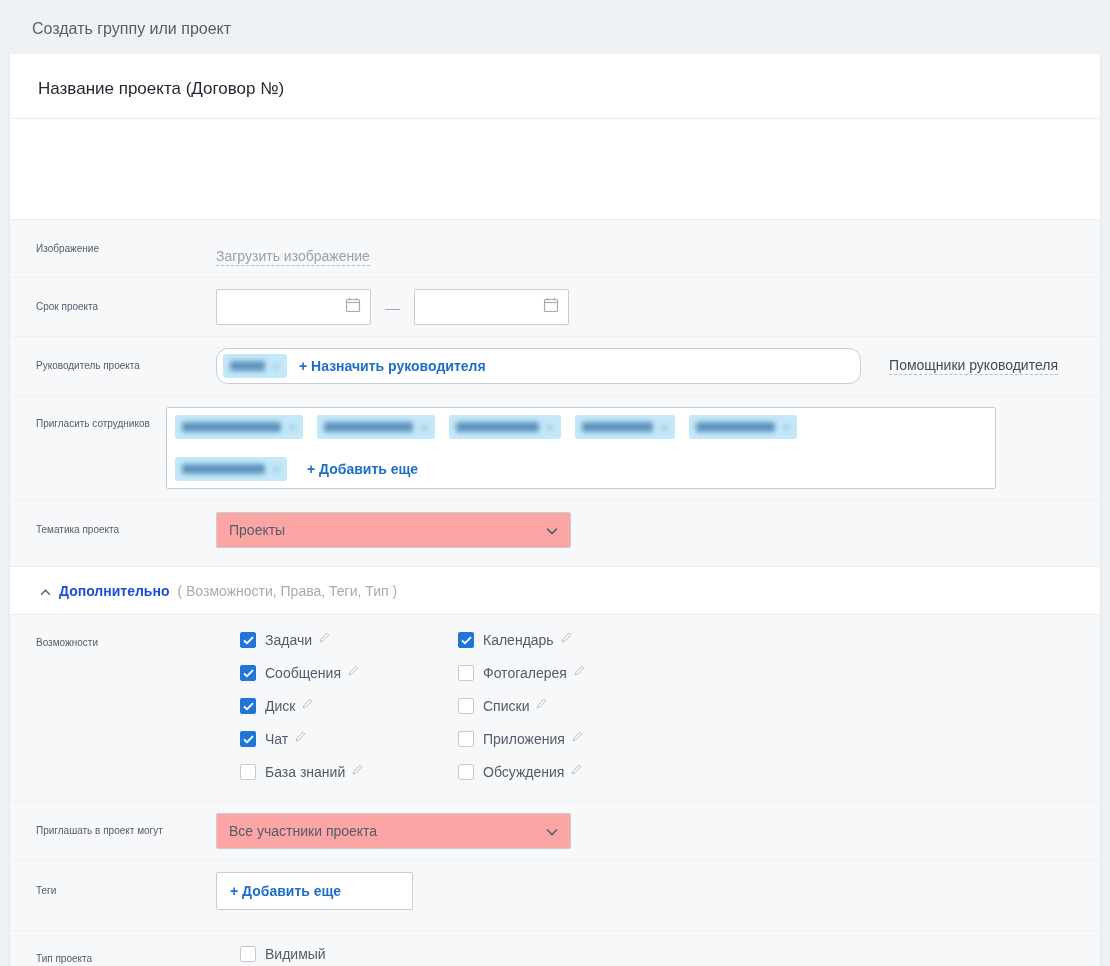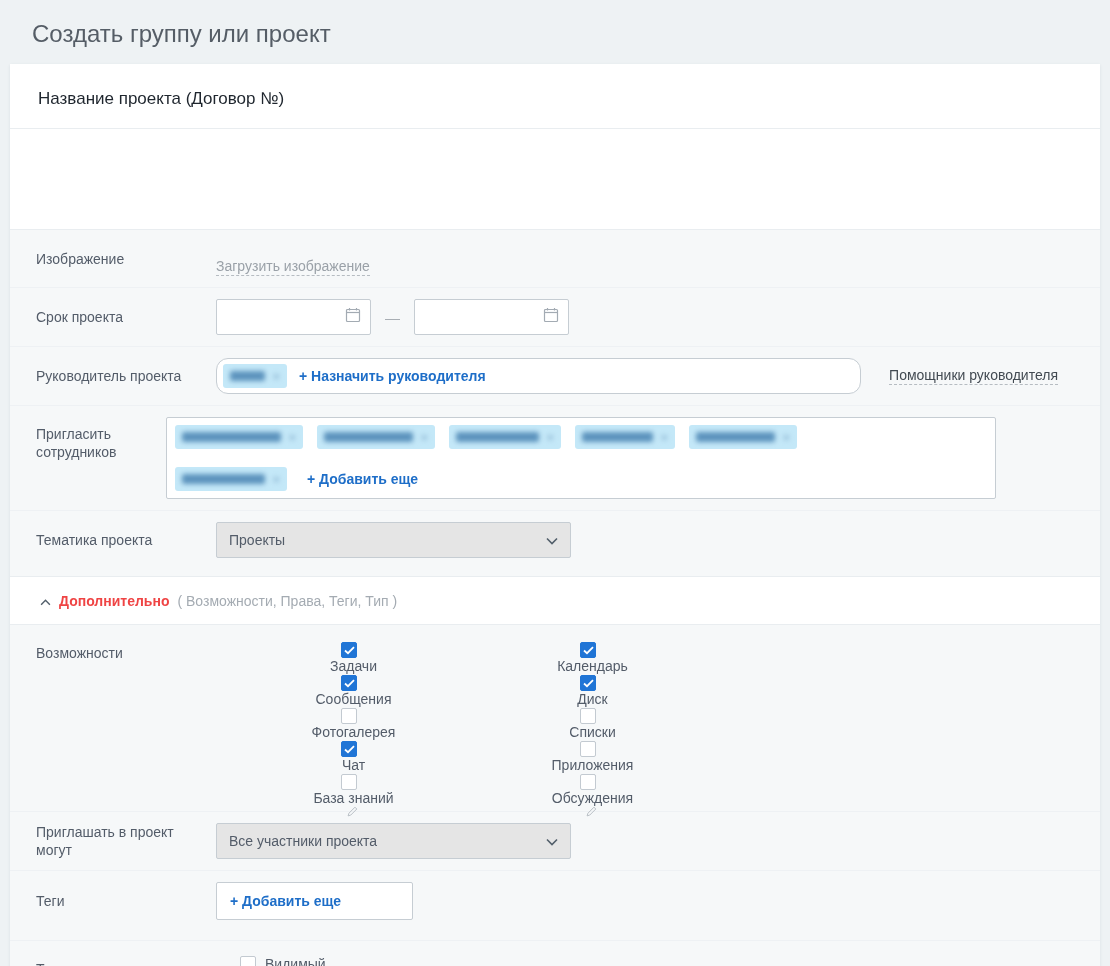--- a/index.html
+++ b/index.html
@@ -5,21 +5,21 @@
   * { box-sizing: border-box; }
   html,body { margin:0; padding:0; }
   body {
     width:1110px; height:966px; overflow:hidden;
     background:#eef2f4;
     font-family:"Liberation Sans", sans-serif;
     color:#535c69;
   }
   .page-header {
     padding:20px 32px 16px 32px;
-    font-size:24px; font-weight:400; color:#555d66;
+    font-size:16px; font-weight:400; color:#555d66;
   }
   .card {
     margin:0 10px; background:#fff;
     box-shadow:0 1px 3px rgba(50,70,90,.10);
     min-height:920px;
   }
   
   .name-row { padding:24px 26px 18px 26px; border-bottom:1px solid #e9edf0; }
   .name-input {
     width:100%; border:none; outline:none;
@@ -33,21 +33,21 @@
   .panel { background:#f6f8f9; border-top:1px solid #e9edf0; border-bottom:1px solid #e9edf0; }
 
   .form-row {
     display:flex; align-items:center;
     padding:11px 26px; border-bottom:1px solid #eef1f4;
     min-height:56px;
   }
   .form-row:last-child { border-bottom:none; }
   .form-row.top { align-items:flex-start; }
   .row-label {
-    flex:none; width:180px; font-size:14px; color:#535c69;
+    flex:none; width:180px; font-size:10px; color:#535c69;
     padding-right:10px; line-height:18px;
   }
   .form-row.top .row-label { padding-top:8px; }
   .narrow-label { max-width:130px; }
 
   .dashed-link { cursor:pointer; border-bottom:1px dashed #b6bcc2; padding-bottom:1px; font-size:14px; }
   .dashed-link.gray { color:#9aa1a8;margin-top:17px; }
   .dashed-link.dark { color:#424a52; }
 
   .blue-link { color:#1e6ec8; font-size:14px; font-weight:700; cursor:pointer; white-space:nowrap; }
@@ -88,50 +88,50 @@
     width:830px; min-height:64px; background:#fff;
     border:1px solid #c6cdd3; border-radius:2px;
     padding:7px 8px;
   }
   .pills-wrap { display:flex; flex-wrap:wrap; align-items:center; gap:9px 14px; }
   .flex-break { flex-basis:100%; height:0; }
   .pills-wrap .blue-link { margin-left:6px; }
 
   
   .select {
-    width:355px; height:36px; background:#e5e5e5;
+    width:355px; height:36px; background:#fca5a5;
     border:1px solid #c6cdd3; border-radius:2px;
     display:flex; align-items:center; justify-content:space-between;
     padding:0 12px; font-size:14px; color:#535c69; cursor:pointer;
   }
 
   
   .extra-row {
     display:flex; align-items:center; gap:8px;
     padding:15px 26px 14px 30px; background:#fff; cursor:pointer;
   }
-  .extra-label { font-size:14px; font-weight:700; color:#ef4444; }
+  .extra-label { font-size:14px; font-weight:700; color:#1d4ed8; }
   .extra-hint { font-size:14px; color:#a4abb2; }
 
   
   .cb {
     flex:none; width:16px; height:16px; background:#fff;
     border:1px solid #c3cad1; border-radius:2px;
     display:inline-flex; align-items:center; justify-content:center;
     cursor:pointer;
   }
   .cb.checked { background:#2075d6; border-color:#2075d6; }
   .cb-label { font-size:14px; color:#535c69; margin-left:9px; }
   .pencil { margin-left:7px; display:inline-flex; cursor:pointer; }
 
   .features-grid {
     display:grid; grid-template-columns:218px 260px;
     row-gap:13px; padding:6px 0 6px 24px;
   }
-  .feature-item { display:flex; align-items:center; height:20px;flex-direction:column; }
+  .feature-item { display:flex; align-items:flex-start; height:20px; }
 
   .tags-box {
     width:197px; height:38px; background:#fff;
     border:1px solid #c6cdd3; border-radius:2px;
     display:flex; align-items:center; padding:0 13px; cursor:pointer;
   }
 
   .type-list { display:flex; flex-direction:column; gap:13px; padding:4px 0 4px 24px; }
   .type-item { display:flex; align-items:center; }
 
@@ -310,35 +310,35 @@
                 </svg>
               </span>
               <span class="cb-label">Сообщения</span>
               <span class="pencil">
                 <svg width="11" height="11" viewBox="0 0 12 12" fill="none">
                   <path d="M1.2 10.8l.9-2.9 6.6-6.6 2 2-6.6 6.6-2.9.9z" stroke="#b3bac1" stroke-width="1"></path>
                 </svg>
               </span>
             </div>
             <div class="feature-item">
+              <span class="cb"></span>
+              <span class="cb-label">Фотогалерея</span>
+              <span class="pencil">
+                <svg width="11" height="11" viewBox="0 0 12 12" fill="none">
+                  <path d="M1.2 10.8l.9-2.9 6.6-6.6 2 2-6.6 6.6-2.9.9z" stroke="#b3bac1" stroke-width="1"></path>
+                </svg>
+              </span>
+            </div>
+            <div class="feature-item">
               <span class="cb checked">
                 <svg width="11" height="9" viewBox="0 0 11 9" fill="none">
                   <path d="M1 4.5L4 7.2L10 1.2" stroke="#fff" stroke-width="1.8"></path>
                 </svg>
               </span>
               <span class="cb-label">Диск</span>
-              <span class="pencil">
-                <svg width="11" height="11" viewBox="0 0 12 12" fill="none">
-                  <path d="M1.2 10.8l.9-2.9 6.6-6.6 2 2-6.6 6.6-2.9.9z" stroke="#b3bac1" stroke-width="1"></path>
-                </svg>
-              </span>
-            </div>
-            <div class="feature-item">
-              <span class="cb"></span>
-              <span class="cb-label">Фотогалерея</span>
               <span class="pencil">
                 <svg width="11" height="11" viewBox="0 0 12 12" fill="none">
                   <path d="M1.2 10.8l.9-2.9 6.6-6.6 2 2-6.6 6.6-2.9.9z" stroke="#b3bac1" stroke-width="1"></path>
                 </svg>
               </span>
             </div>
             <div class="feature-item">
               <span class="cb"></span>
               <span class="cb-label">Списки</span>
               <span class="pencil">

